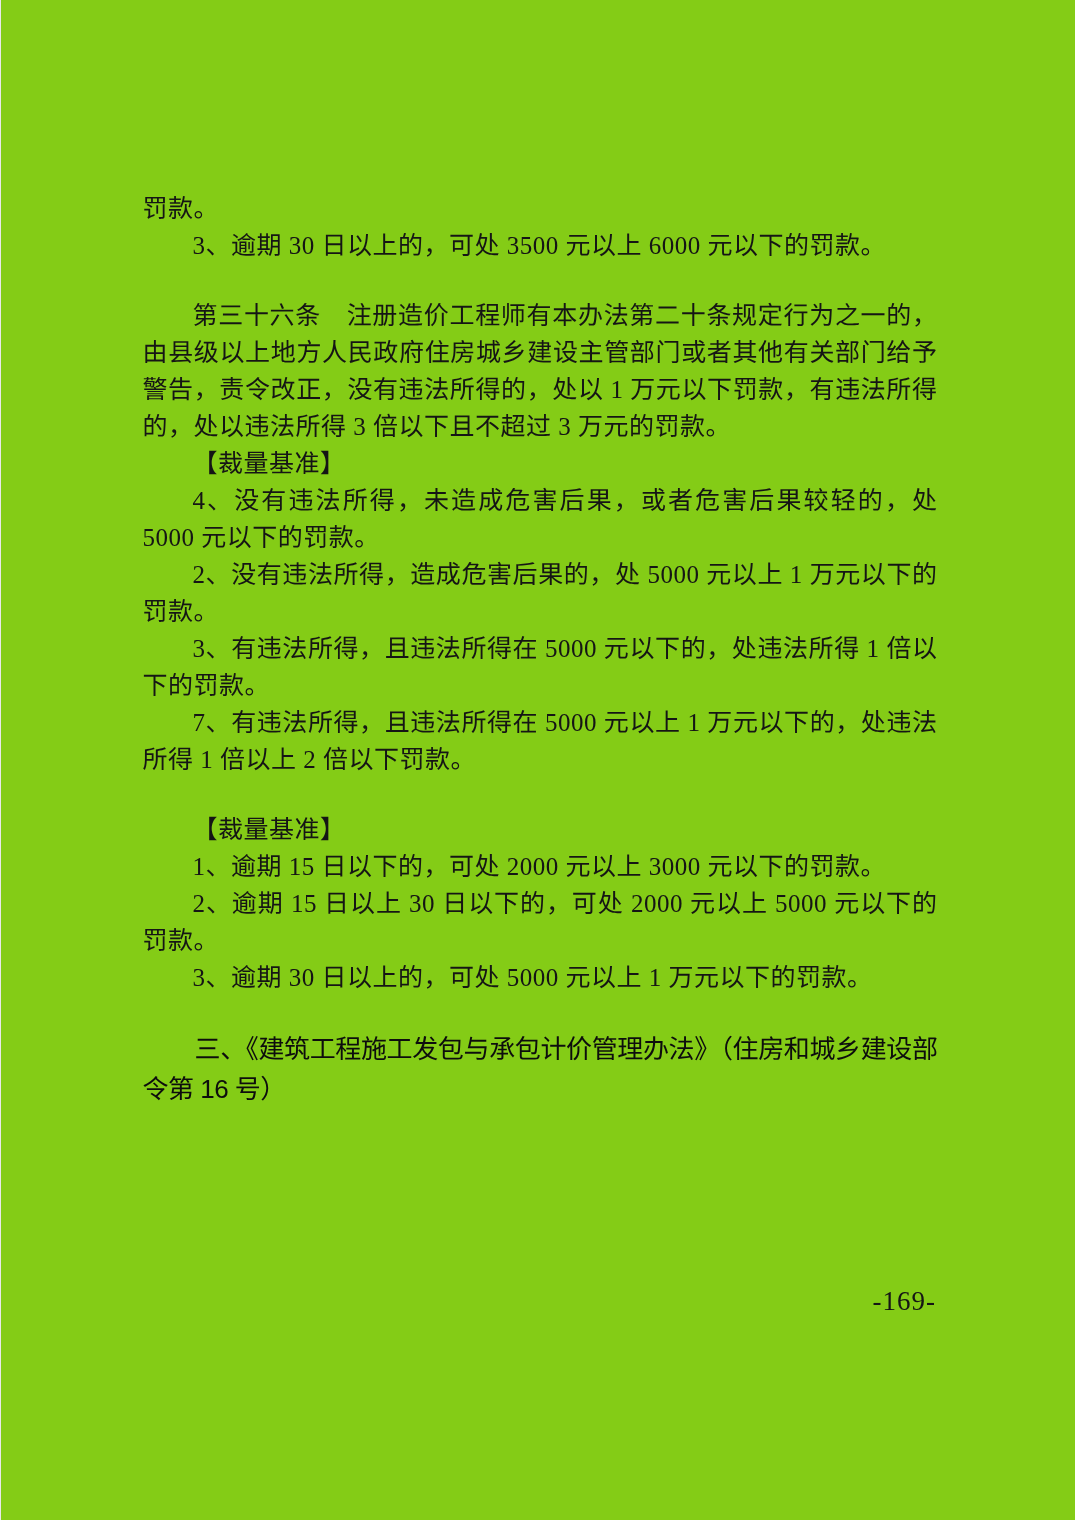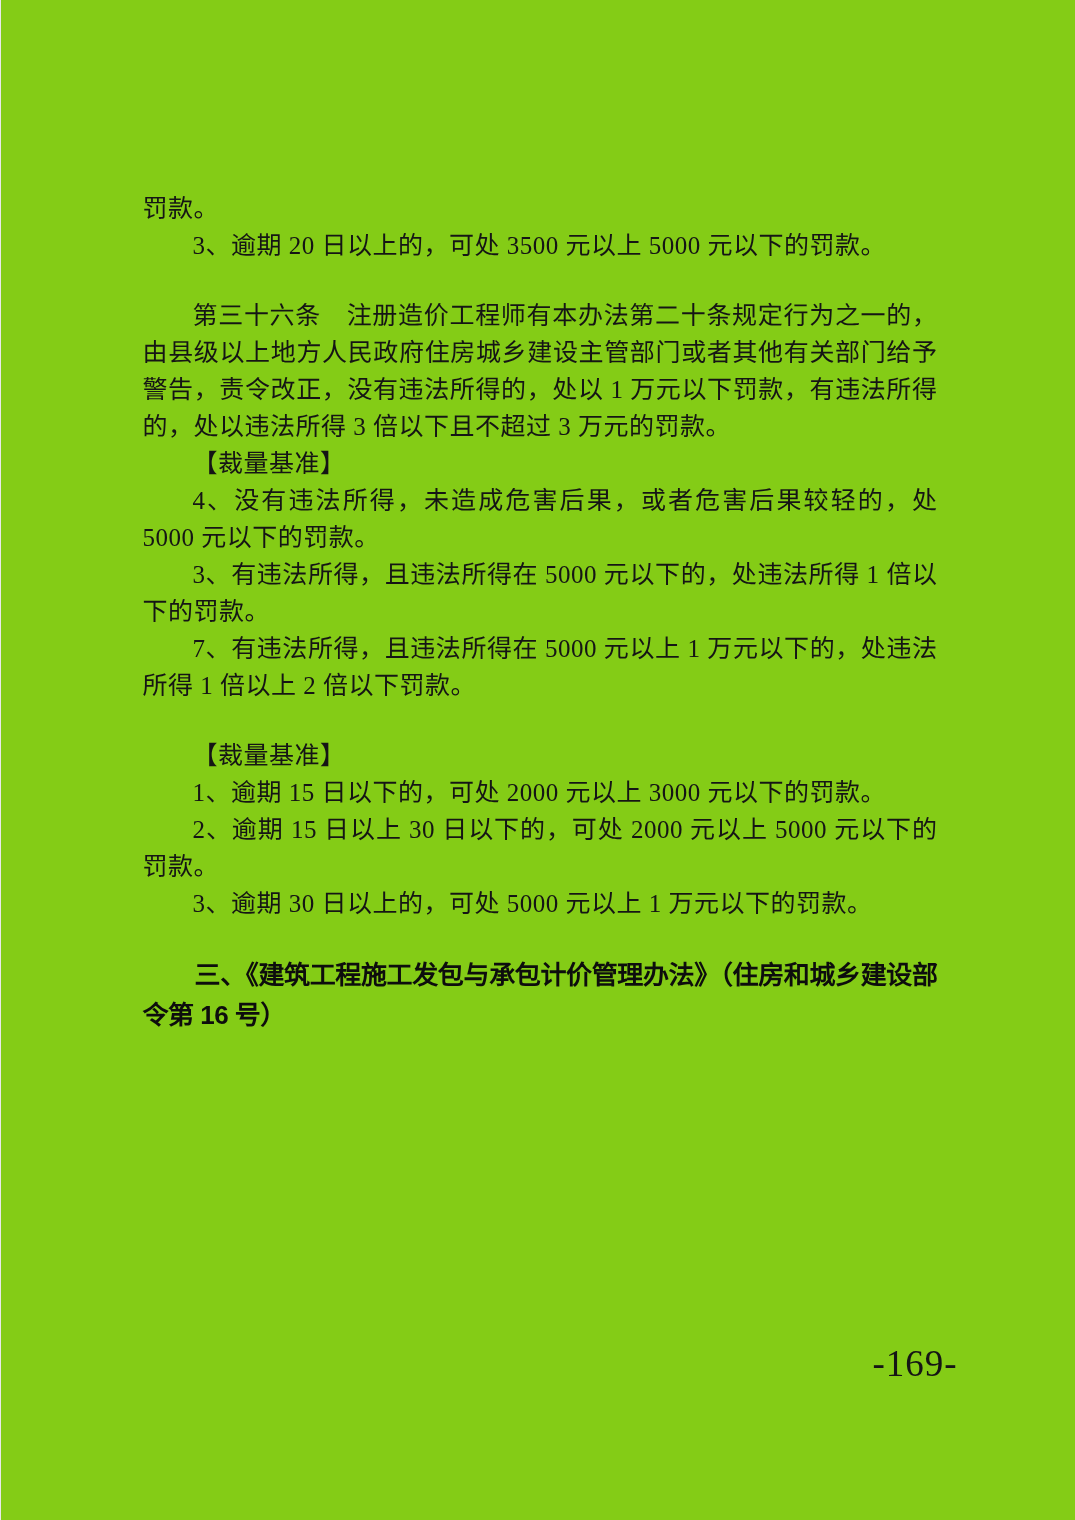--- a/index.html
+++ b/index.html
@@ -34,58 +34,59 @@
   }
   .para.no-indent {
     text-indent: 0;
   }
   .spacer {
     height: 33px;
   }
   .section-heading {
     margin: 0;
     font-family: "Liberation Sans", "DejaVu Sans", sans-serif;
-    font-weight: 700;
+    font-weight: 400;
     font-size: 26px;
     line-height: 40px;
     text-align: justify;
     text-indent: 2em;
     letter-spacing: -0.5px;
     color: #0d0d0d;
   }
   .page-number {
     position: absolute;
     left: 872px;
-    top: 1342px;
-    font-size: 37px;
+    top: 1286px;
+    font-size: 27px;
     letter-spacing: 1px;
     font-family: "Liberation Serif", "DejaVu Serif", serif;
     color: #151515;
     white-space: nowrap;
   }
 </style>
 </head>
 <body>
 
 <div class="page">
 
   <main class="text-block">
 
     <p class="para no-indent">罚款。</p>
 
-    <p class="para">3、逾期 20 日以上的，可处 3500 元以上 5000 元以下的罚款。</p>
+    <p class="para">3、逾期 30 日以上的，可处 3500 元以上 6000 元以下的罚款。</p>
 
     <div class="spacer"></div>
 
     <p class="para">第三十六条　注册造价工程师有本办法第二十条规定行为之一的，由县级以上地方人民政府住房城乡建设主管部门或者其他有关部门给予警告，责令改正，没有违法所得的，处以 1 万元以下罚款，有违法所得的，处以违法所得 3 倍以下且不超过 3 万元的罚款。</p>
 
     <p class="para">【裁量基准】</p>
 
     <p class="para">4、没有违法所得，未造成危害后果，或者危害后果较轻的，处 5000 元以下的罚款。</p>
 
+    <p class="para">2、没有违法所得，造成危害后果的，处 5000 元以上 1 万元以下的罚款。</p>
 
     <p class="para">3、有违法所得，且违法所得在 5000 元以下的，处违法所得 1 倍以下的罚款。</p>
 
     <p class="para">7、有违法所得，且违法所得在 5000 元以上 1 万元以下的，处违法所得 1 倍以上 2 倍以下罚款。</p>
 
 
     <div class="spacer"></div>
 
 
     <p class="para">【裁量基准】</p>

